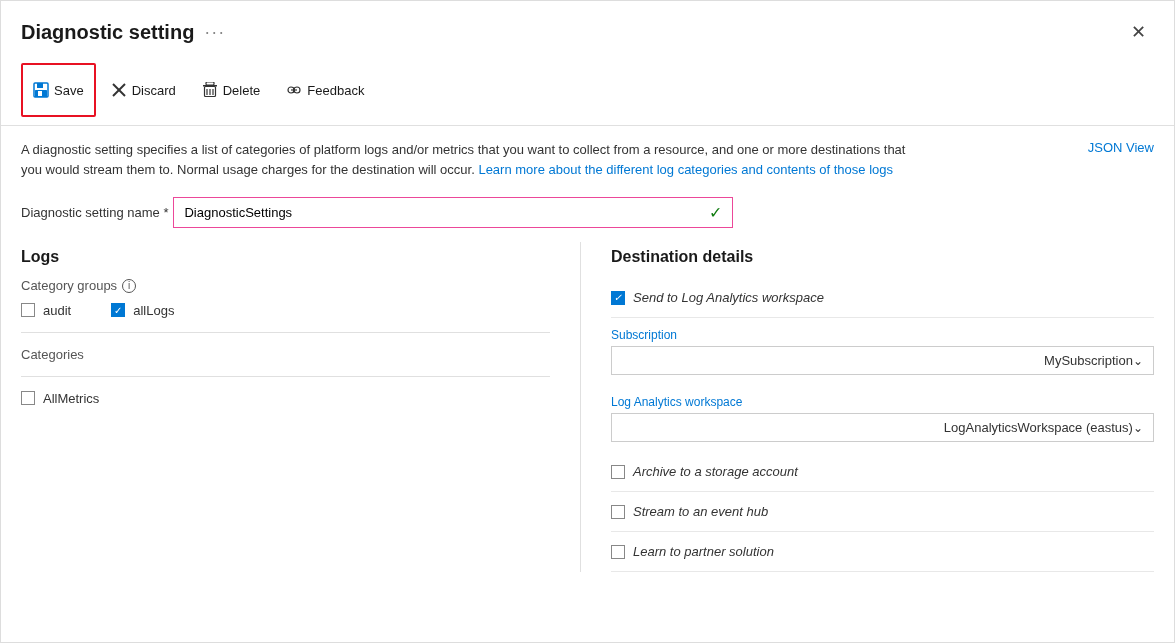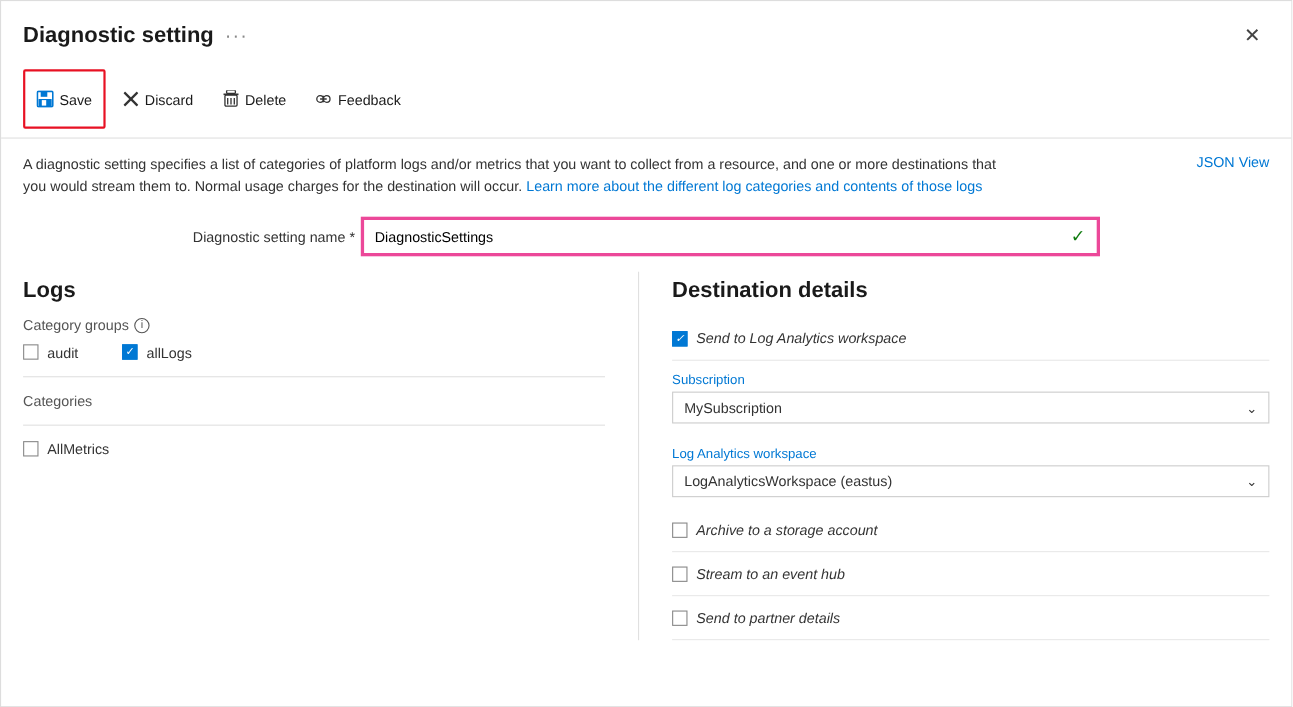--- a/index.html
+++ b/index.html
@@ -96,25 +96,24 @@
       text-decoration: none;
       white-space: nowrap;
       margin-left: 20px;
       cursor: pointer;
     }
     .setting-name-row {
       display: flex;
       align-items: center;
       padding: 10px 20px 14px 20px;
       gap: 5px;
-      justify-content: center;
     }
     .setting-name-input-wrap {
-      width: 672px;
-      border: 3px solid #ec4899;
+      width: 560px;
+      border: 1px solid #ec4899;
       padding: 5px 10px;
       font-size: 13px;
       display: flex;
       align-items: center;
       justify-content: space-between;
     }
     .setting-name-input-wrap .check {
       color: #107c10;
       font-size: 16px;
     }
@@ -126,21 +125,21 @@
     .left-panel {
       flex: 0 0 560px;
       padding-right: 30px;
       border-right: 1px solid #e0e0e0;
     }
     .right-panel {
       flex: 1;
       padding-left: 30px;
     }
     .section-title {
-      font-size: 20px;
+      font-size: 16px;
       font-weight: 600;
       color: #1a1a1a;
       margin-bottom: 12px;
       margin-top: 6px;
     }
     .subsection-title {
       font-size: 13px;
       color: #555;
       margin-bottom: 10px;
       display: flex;
@@ -241,21 +240,21 @@
       color: #0078d4;
       margin-bottom: 4px;
     }
     .dropdown-select {
       width: 100%;
       border: 1px solid #ccc;
       padding: 6px 10px;
       font-size: 13px;
       display: flex;
       align-items: center;
-      justify-content: space-between;
+      justify-content: flex-end;
       cursor: pointer;
       background: #fff;
       margin-bottom: 10px;
     }
     .dropdown-arrow {
       color: #333;
       font-size: 12px;
     }
     .grafana-label {
       color: #999;
@@ -417,19 +416,19 @@
         <span class="dest-label">Archive to a storage account</span>
       </div>
 
       <div class="dest-row">
         <span class="cb-unchecked"></span>
         <span class="dest-label">Stream to an event hub</span>
       </div>
 
       <div class="dest-row">
         <span class="cb-unchecked"></span>
-        <span class="dest-label">Send to partner details</span>
+        <span class="dest-label">Learn to partner solution</span>
       </div>
 
     </div>
   </div>
 
 </div>
 
 </body></html>

